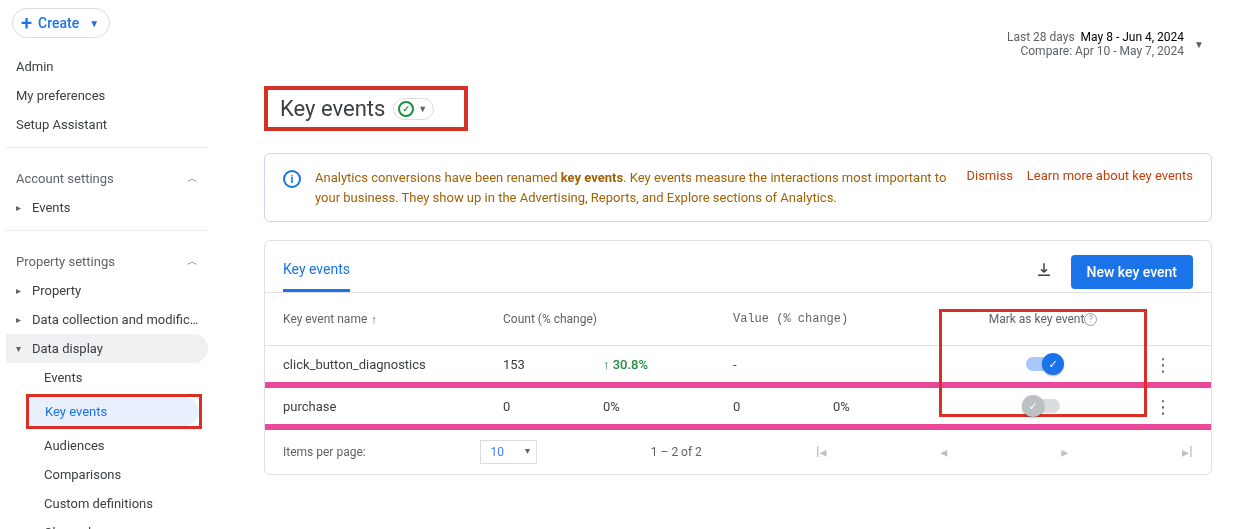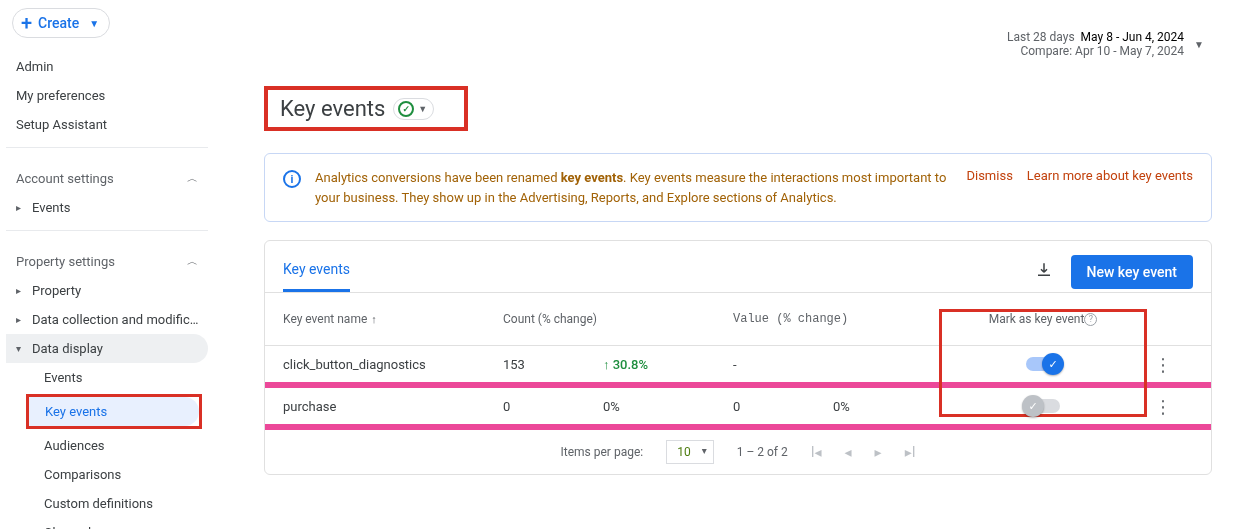--- a/index.html
+++ b/index.html
@@ -52,22 +52,22 @@
   .up{color:#1e8e3e;font-weight:500;}
   .mark-col{display:flex;justify-content:center;position:relative;}
   .mark-hl{position:absolute;border:3px solid #d93025;top:-48px;bottom:-46px;left:-14px;right:-14px;pointer-events:none;}
   .th-mark{display:flex;align-items:center;justify-content:center;gap:0;}
   .help-circ{width:13px;height:13px;border:1px solid #9aa0a6;border-radius:50%;display:inline-flex;align-items:center;justify-content:center;font-size:9px;color:#9aa0a6;}
   .toggle{width:34px;height:14px;border-radius:8px;position:relative;cursor:pointer;}
   .toggle .knob{position:absolute;top:-4px;width:22px;height:22px;border-radius:50%;display:flex;align-items:center;justify-content:center;color:#fff;font-size:11px;box-shadow:0 1px 2px rgba(0,0,0,.3);}
   .toggle.on{background:#a8c7fa;} .toggle.on .knob{right:-4px;background:#1a73e8;}
   .toggle.off{background:#dadce0;} .toggle.off .knob{left:-4px;background:#bdc1c6;}
   .kebab{font-size:18px;color:#5f6368;cursor:pointer;text-align:center;}
-  .pager{display:flex;align-items:center;justify-content:center;gap:23px;padding:10px 18px;font-size:12px;color:#5f6368;}
-  .pp-select{border:1px solid #dadce0;border-radius:0;padding:4px 22px 4px 10px;font-size:12px;color:#4d7c0f;cursor:pointer;position:relative;}
+  .pager{display:flex;align-items:center;justify-content:space-between;gap:16px;padding:10px 18px;font-size:12px;color:#5f6368;}
+  .pp-select{border:1px solid #dadce0;border-radius:0;padding:4px 32px 4px 10px;font-size:12px;color:#3b82f6;cursor:pointer;position:relative;}
   .pp-select::after{content:"▾";position:absolute;right:6px;top:4px;font-size:10px;color:#5f6368;}
   .pager .nav svg, .pager .nav{color:#bdc1c6;cursor:pointer;font-size:14px;}
 </style>
 </head>
 <body>
 
 <div class="layout">
 
   <div class="sidebar">
     <div class="create-btn">

